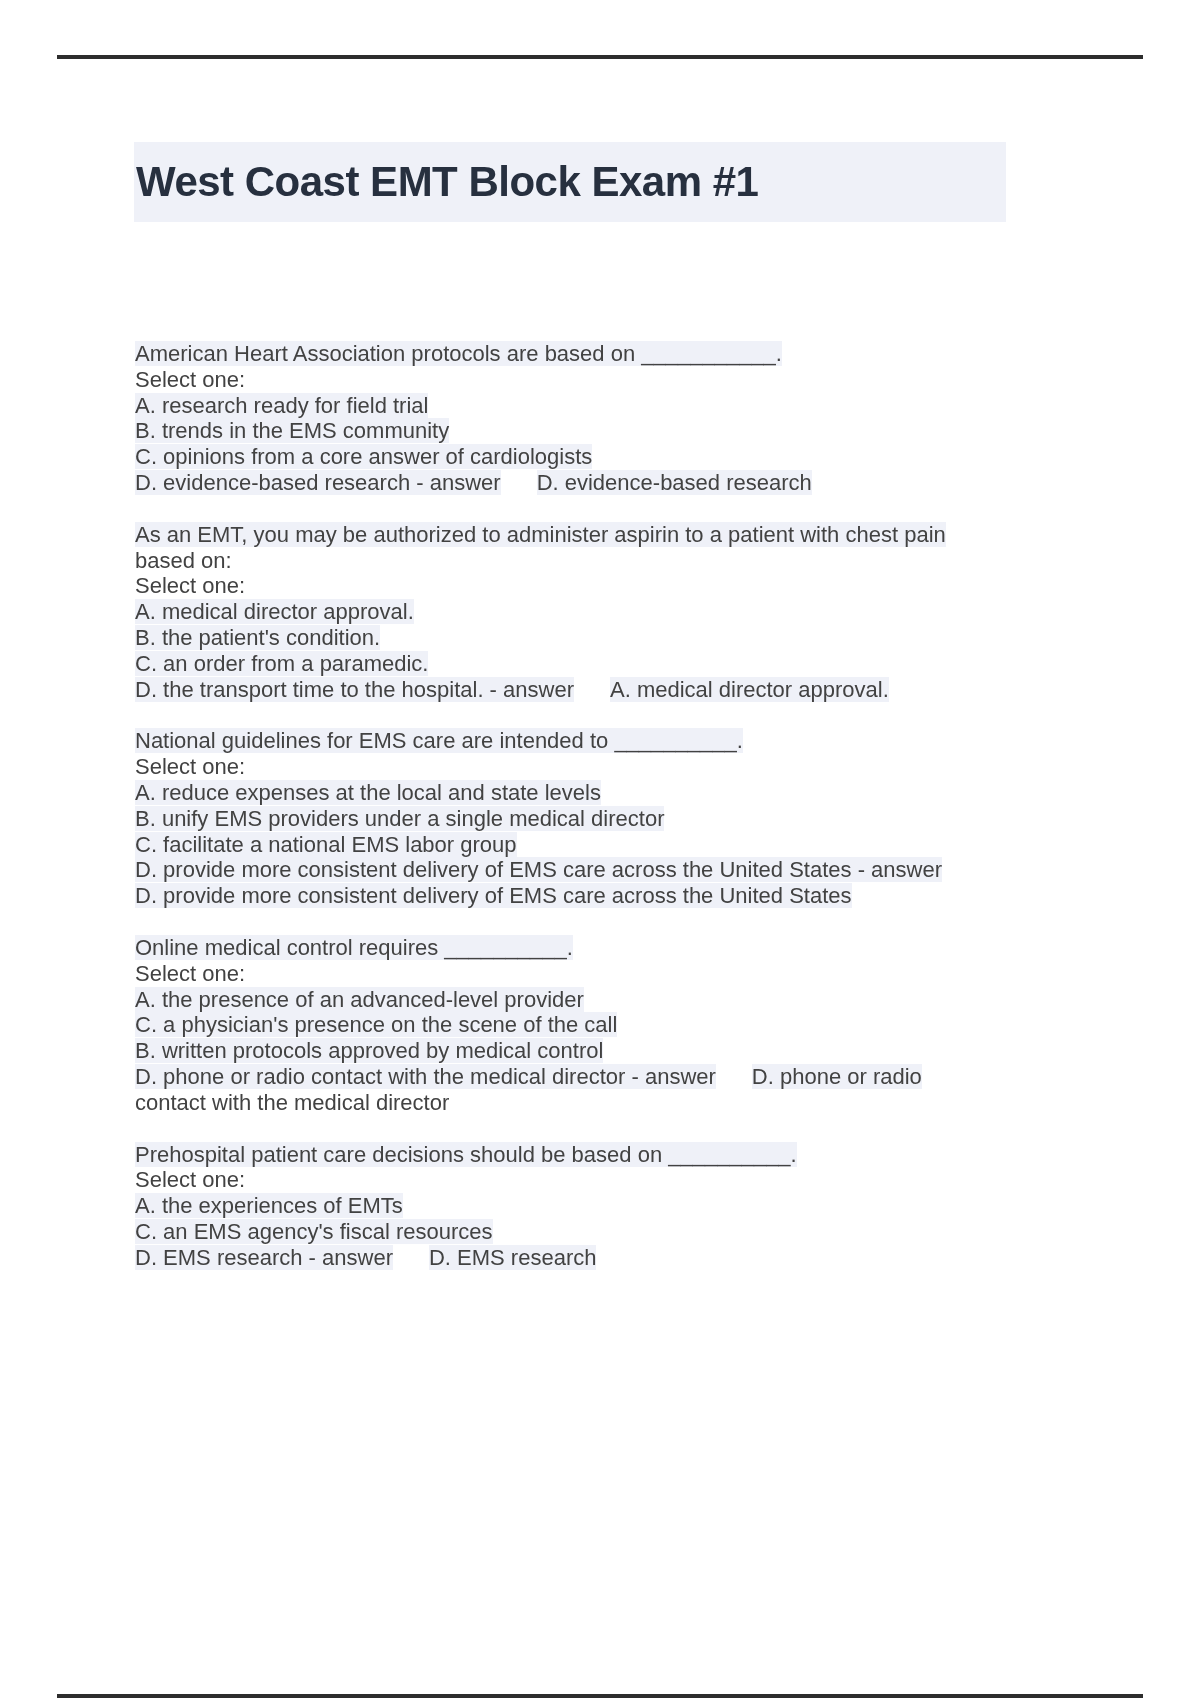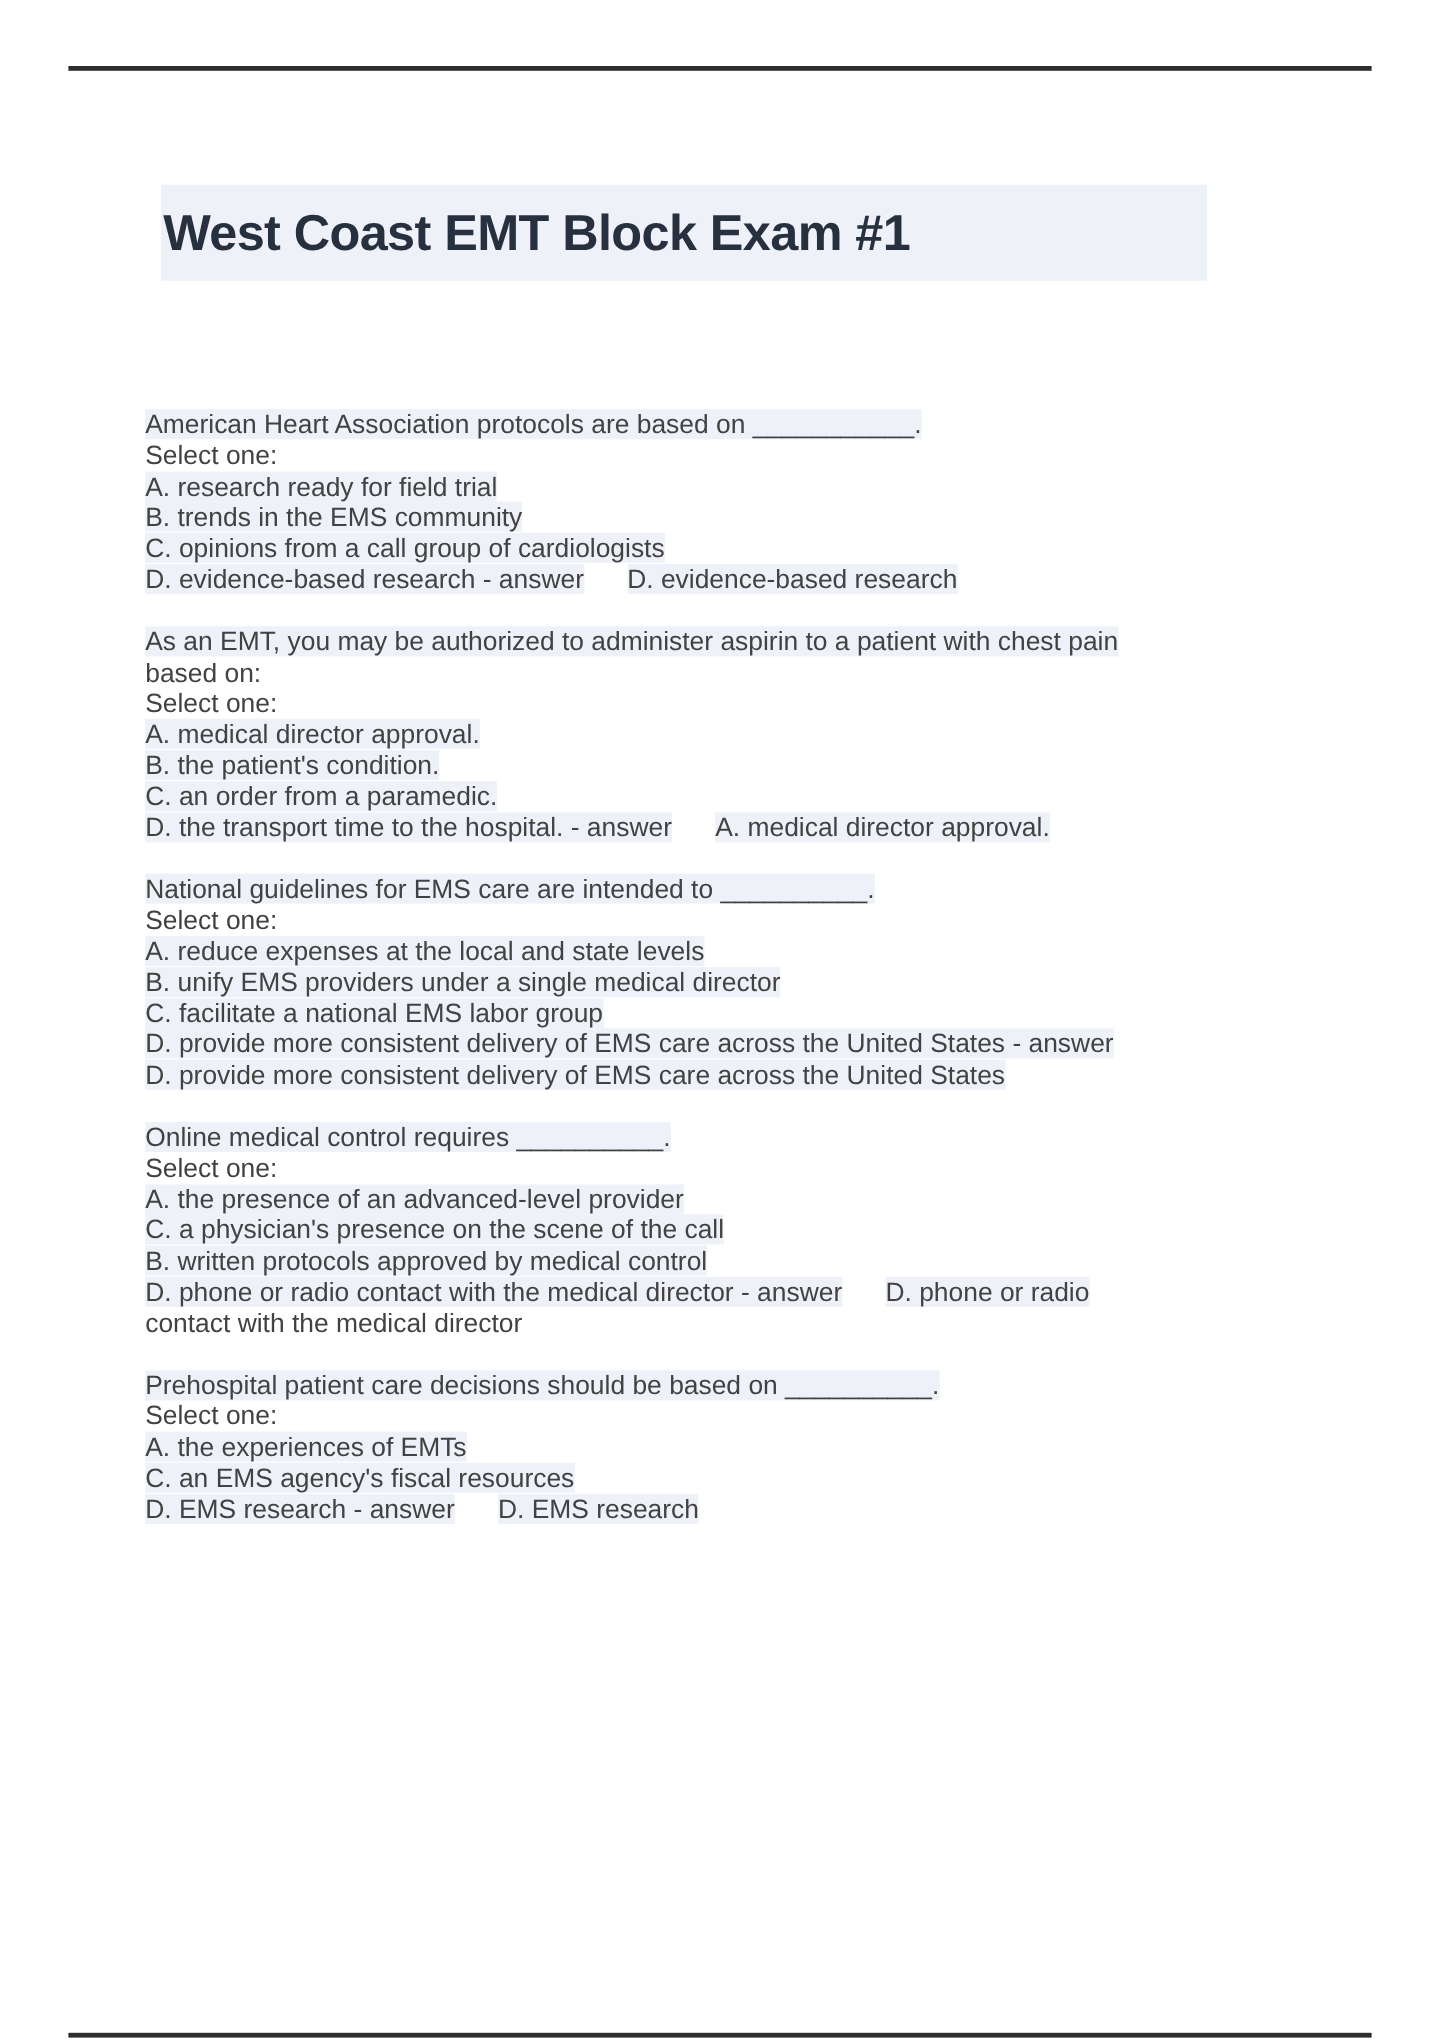--- a/index.html
+++ b/index.html
@@ -5,29 +5,29 @@
   html,body{margin:0;padding:0;}
   body{
     width:1200px;height:1700px;position:relative;background:#ffffff;
     font-family:"Liberation Sans",sans-serif;overflow:hidden;
   }
   .rule{position:absolute;left:57px;width:1086px;height:4px;background:#2d2d2d;}
   .rule-top{top:55px;}
   .rule-bottom{top:1694px;}
   .title-band{
     position:absolute;left:134px;top:142px;width:872px;height:80px;
-    background:#eff1f8;display:flex;align-items:center;margin-top:12px;
+    background:#eff1f8;display:flex;align-items:center;
   }
   .title-band h1{
     margin:0;padding-left:2px;font-size:42px;font-weight:bold;
     letter-spacing:-0.5px;color:#27303f;
     font-family:"Liberation Sans",sans-serif;
   }
   .content{
-    position:absolute;left:121px;top:341px;width:960px;
+    position:absolute;left:135px;top:341px;width:960px;
     color:#424242;font-size:22px;
   }
   .question{margin-bottom:26px;}
   .line{line-height:25.8px;white-space:pre;}
   .hl{background:#eff1f8;}
   .seg-gap{display:inline-block;width:36px;}
 </style>
 </head>
 <body>
 
@@ -36,21 +36,21 @@
 <div class="title-band">
   <h1>West Coast EMT Block Exam #1</h1>
 </div>
 
 <div class="content" id="content">
     <div class="question">
       <div class="line"><span class="hl">American Heart Association protocols are based on ___________.</span></div>
       <div class="line"><span class="">Select one:</span></div>
       <div class="line"><span class="hl">A. research ready for field trial</span></div>
       <div class="line"><span class="hl">B. trends in the EMS community</span></div>
-      <div class="line"><span class="hl">C. opinions from a call group of cardiologists</span></div>
+      <div class="line"><span class="hl">C. opinions from a core answer of cardiologists</span></div>
       <div class="line"><span class="hl">D. evidence-based research - answer</span><span class="seg-gap"></span><span class="hl">D. evidence-based research</span></div>
     </div>
     <div class="question">
       <div class="line"><span class="hl">As an EMT, you may be authorized to administer aspirin to a patient with chest pain</span></div>
       <div class="line"><span class="">based on:</span></div>
       <div class="line"><span class="">Select one:</span></div>
       <div class="line"><span class="hl">A. medical director approval.</span></div>
       <div class="line"><span class="hl">B. the patient's condition.</span></div>
       <div class="line"><span class="hl">C. an order from a paramedic.</span></div>
       <div class="line"><span class="hl">D. the transport time to the hospital. - answer</span><span class="seg-gap"></span><span class="hl">A. medical director approval.</span></div>

